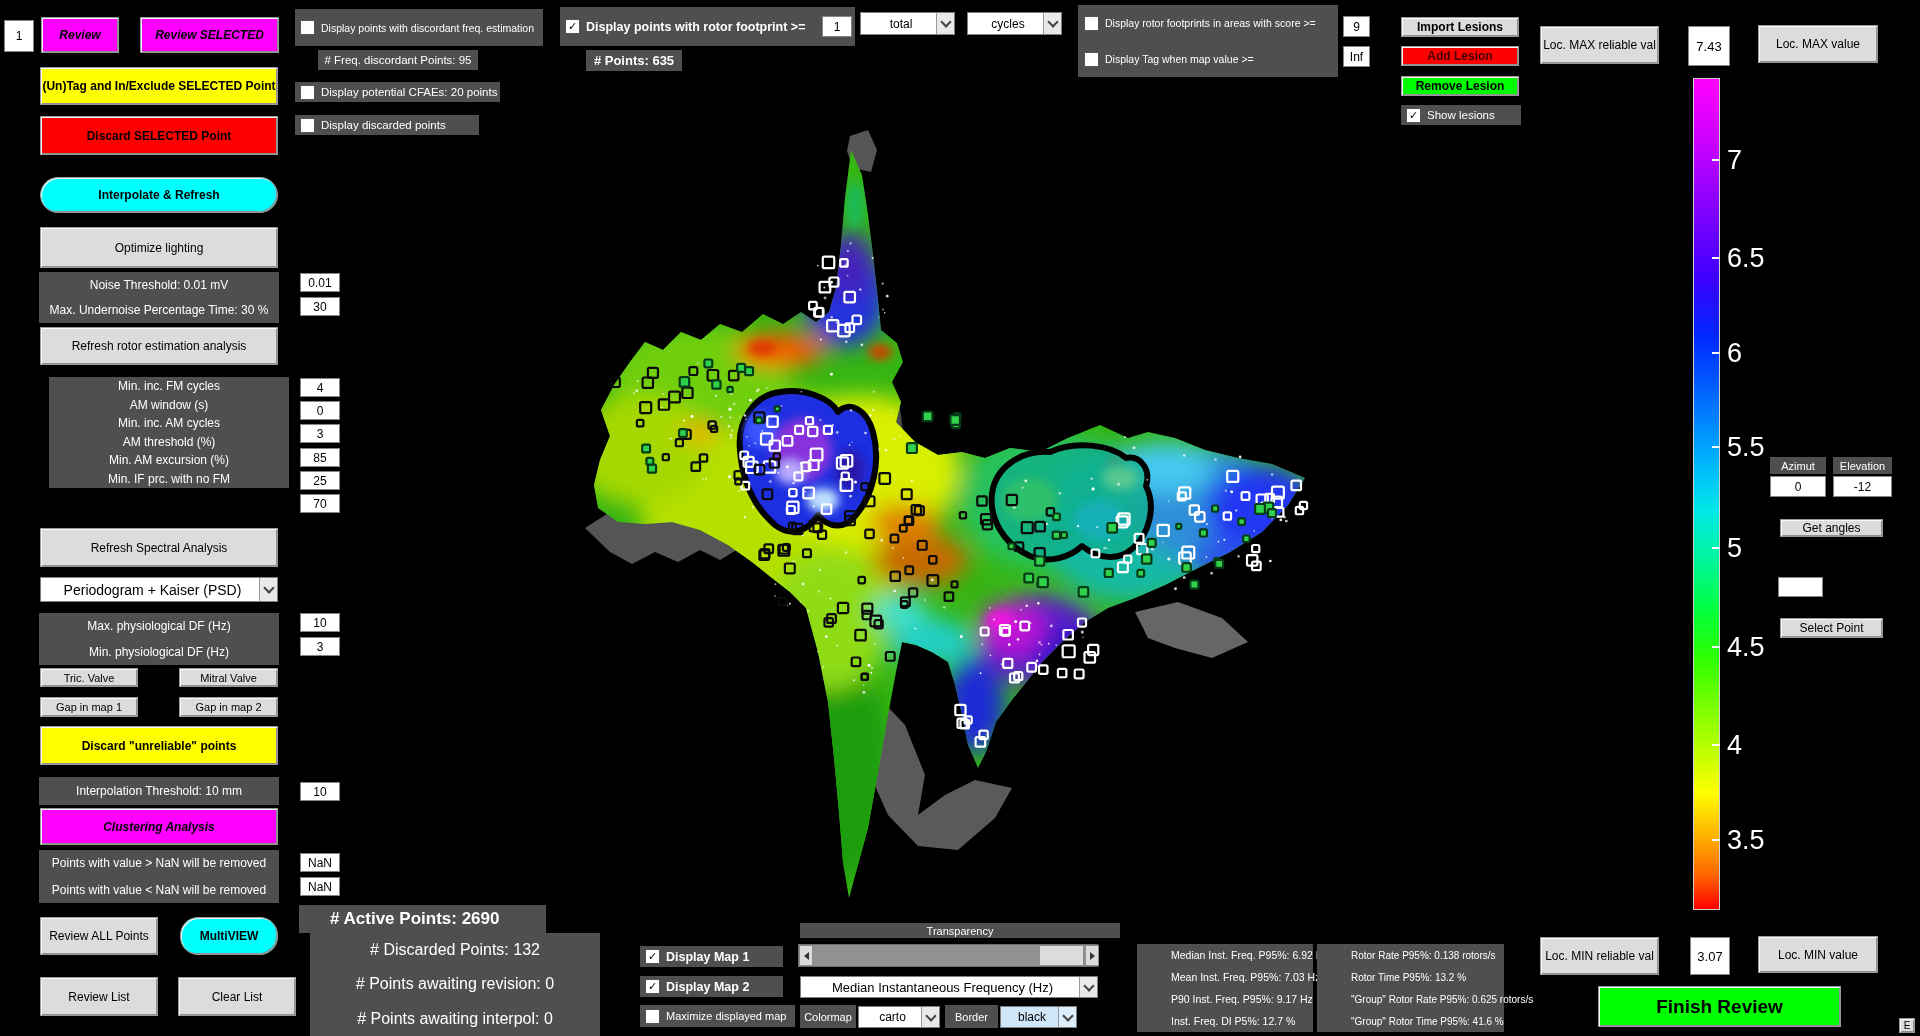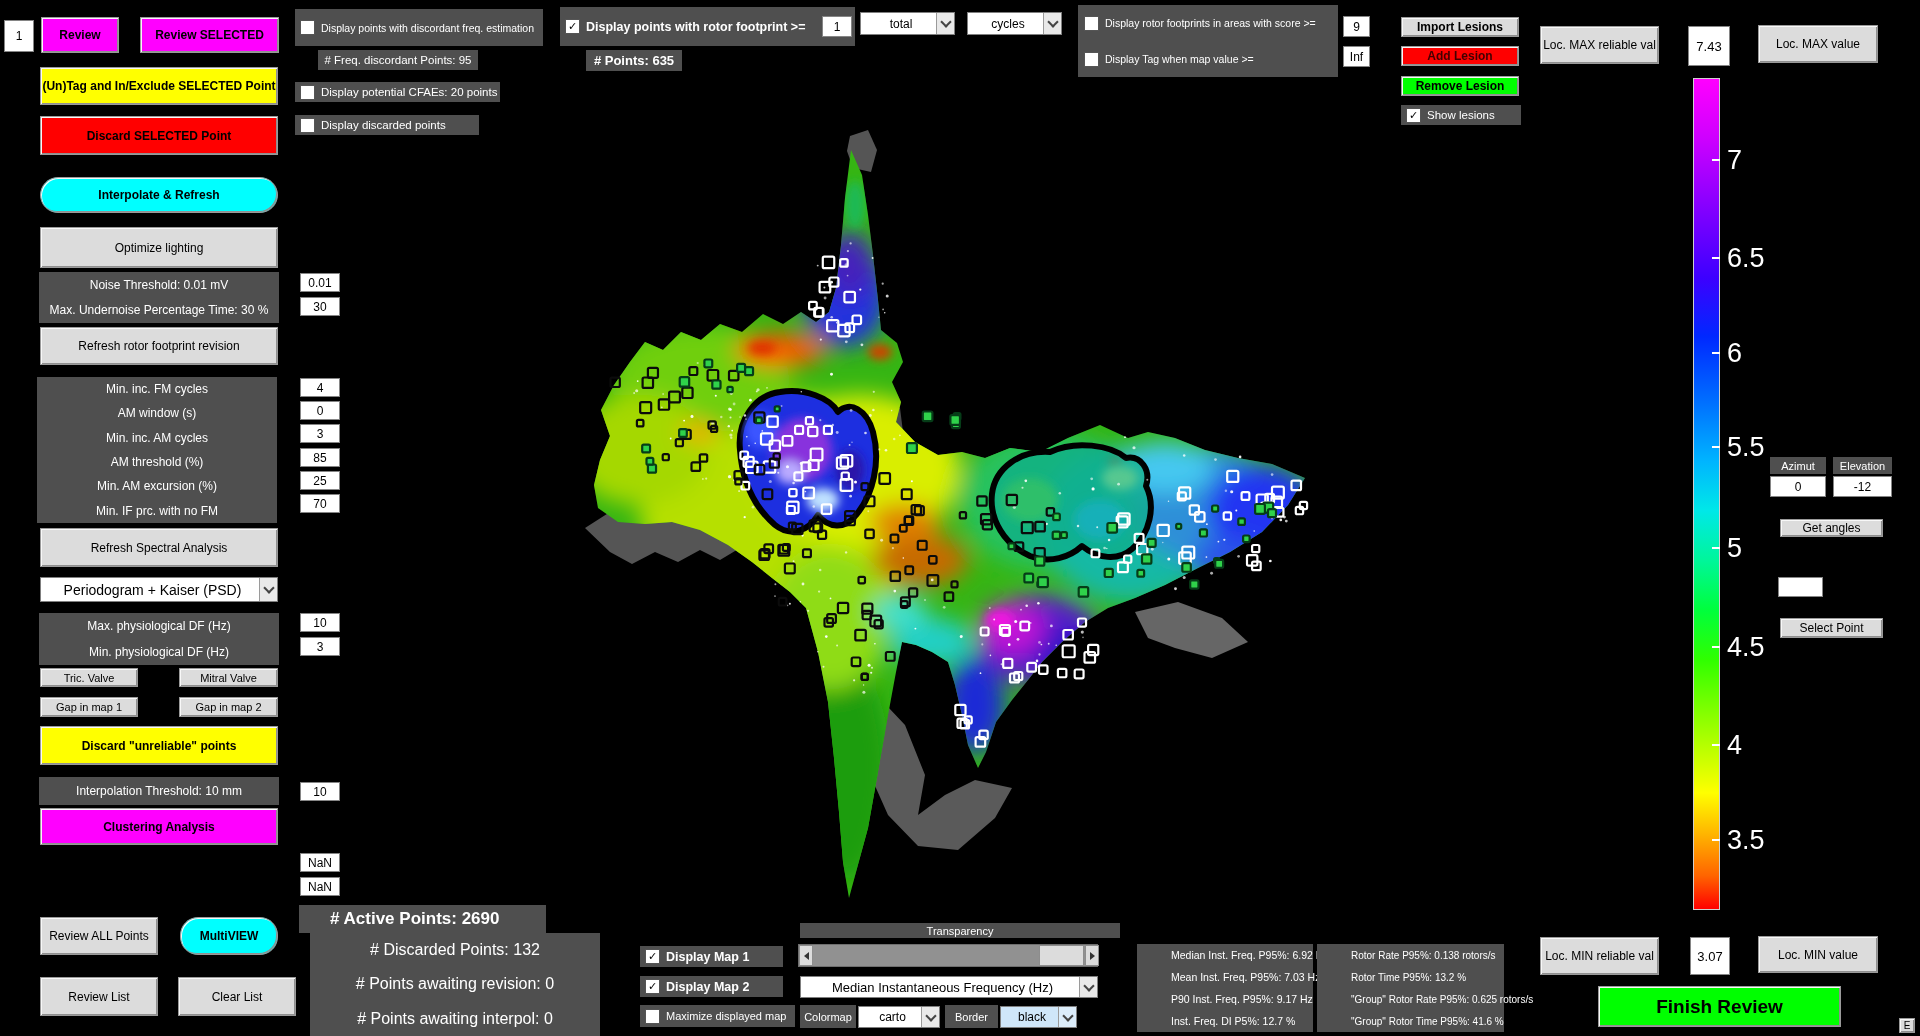--- a/index.html
+++ b/index.html
@@ -4,21 +4,21 @@
 <style>
   html,body{margin:0;padding:0;background:#000;}
   #app{position:relative;width:1920px;height:1036px;background:#000;overflow:hidden;
        font-family:"Liberation Sans",sans-serif;color:#fff;}
   .abs{position:absolute;box-sizing:border-box;}
   
   .btn{background:#dcdcdc;border:1px solid #9a9a9a;color:#000;display:flex;align-items:center;
        justify-content:center;font-size:12px;cursor:pointer;
        box-shadow:inset 1px 1px 0 #f8f8f8,inset -1px -1px 0 #8f8f8f;text-align:center;}
   .btn.b{font-weight:bold;}
-  .magenta{background:#ff00ff;}
+  .magenta{background:#ff00ff;font-style:italic;}
   .yellow{background:#ffff00;}
   .red{background:#ff0000;}
   .cyan{background:#00ffff;border-radius:18px;}
   .green{background:#00ff00;}
   
   .panel{background:#4f4f4f;color:#fff;display:flex;align-items:center;justify-content:center;
          font-size:12px;text-align:center;}
   .panel.col{flex-direction:column;justify-content:space-around;align-items:stretch;}
   .panel.left{justify-content:flex-start;padding-left:5px;}
   .row{display:flex;align-items:center;justify-content:center;flex:1;}
@@ -580,23 +580,23 @@
   <div class="abs btn b cyan" style="left:40px;top:177px;width:238px;height:36px">Interpolate &amp; Refresh</div>
   <div class="abs btn" style="left:40px;top:227px;width:238px;height:41px">Optimize lighting</div>
 
   <div class="abs panel col" style="left:39px;top:272px;width:240px;height:51px">
     <div class="row">Noise Threshold: 0.01 mV</div>
     <div class="row">Max. Undernoise Percentage Time: 30 %</div>
   </div>
   <div class="abs vbox" style="left:300px;top:273px;width:40px;height:19px">0.01</div>
   <div class="abs vbox" style="left:300px;top:297px;width:40px;height:19px">30</div>
 
-  <div class="abs btn" style="left:40px;top:327px;width:238px;height:38px">Refresh rotor footprint revision</div>
-
-  <div class="abs panel col" style="left:37px;top:377px;width:240px;height:146px">
+  <div class="abs btn" style="left:40px;top:327px;width:238px;height:38px">Refresh rotor estimation analysis</div>
+
+  <div class="abs panel col" style="left:49px;top:377px;width:240px;height:111px">
     <div class="row">Min. inc. FM cycles</div>
     <div class="row">AM window (s)</div>
     <div class="row">Min. inc. AM cycles</div>
     <div class="row">AM threshold (%)</div>
     <div class="row">Min. AM excursion (%)</div>
     <div class="row">Min. IF prc. with no FM</div>
   </div>
   <div class="abs vbox" style="left:300px;top:378px;width:40px;height:19px">4</div>
   <div class="abs vbox" style="left:300px;top:401px;width:40px;height:19px">0</div>
   <div class="abs vbox" style="left:300px;top:424px;width:40px;height:19px">3</div>
@@ -625,20 +625,24 @@
   <div class="abs btn" style="left:40px;top:697px;width:98px;height:20px;font-size:11px">Gap in map 1</div>
   <div class="abs btn" style="left:179px;top:697px;width:99px;height:20px;font-size:11px">Gap in map 2</div>
 
   <div class="abs btn b yellow" style="left:40px;top:726px;width:238px;height:39px">Discard "unreliable" points</div>
 
   <div class="abs panel" style="left:39px;top:777px;width:240px;height:28px">Interpolation Threshold: 10 mm</div>
   <div class="abs vbox" style="left:300px;top:782px;width:40px;height:19px">10</div>
 
   <div class="abs btn b magenta" style="left:40px;top:808px;width:238px;height:37px">Clustering Analysis</div>
 
+  <div class="abs panel col" style="left:39px;top:850px;width:240px;height:53px">
+    <div class="row">Points with value &gt; NaN will be removed</div>
+    <div class="row">Points with value &lt; NaN will be removed</div>
+  </div>
   <div class="abs vbox" style="left:300px;top:853px;width:40px;height:19px">NaN</div>
   <div class="abs vbox" style="left:300px;top:877px;width:40px;height:19px">NaN</div>
 
   <div class="abs btn" style="left:40px;top:917px;width:118px;height:38px">Review ALL Points</div>
   <div class="abs btn b cyan" style="left:180px;top:917px;width:98px;height:38px">MultiVIEW</div>
   <div class="abs btn" style="left:40px;top:977px;width:118px;height:39px">Review List</div>
   <div class="abs btn" style="left:178px;top:977px;width:118px;height:39px">Clear List</div>
 
   <div class="abs panel left" style="left:295px;top:9px;width:248px;height:37px">
     <span class="chk gap"></span>

